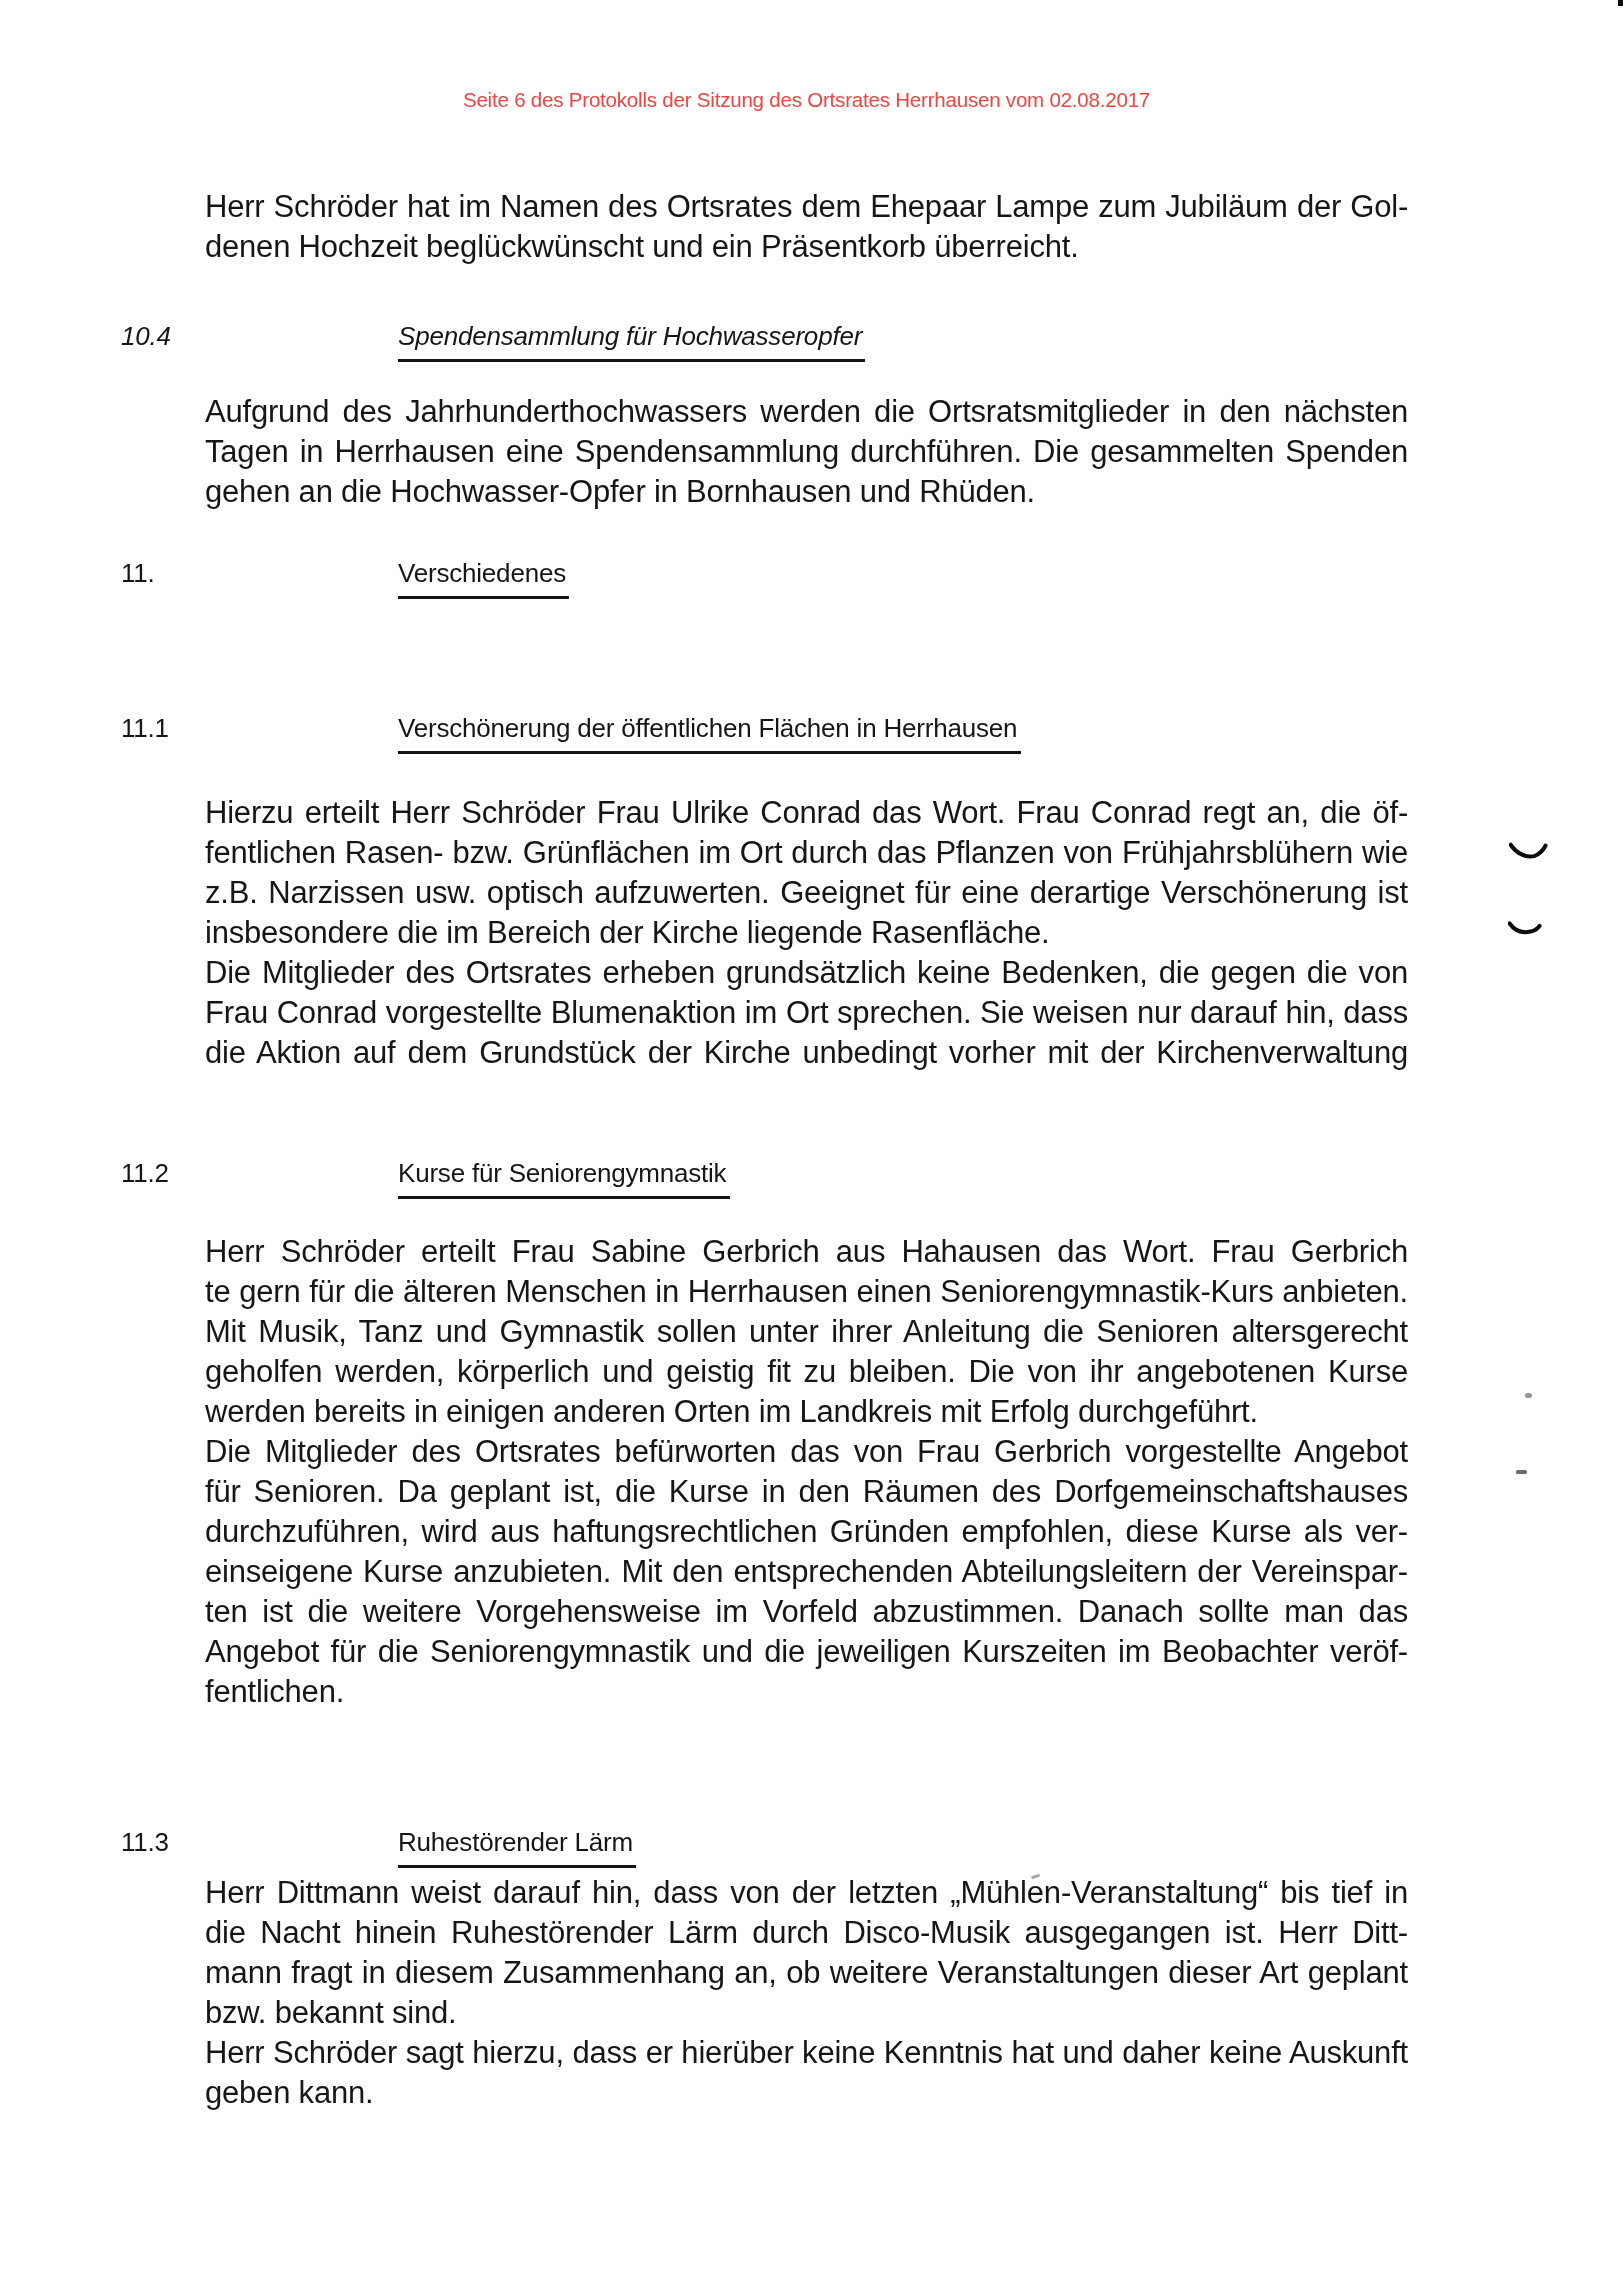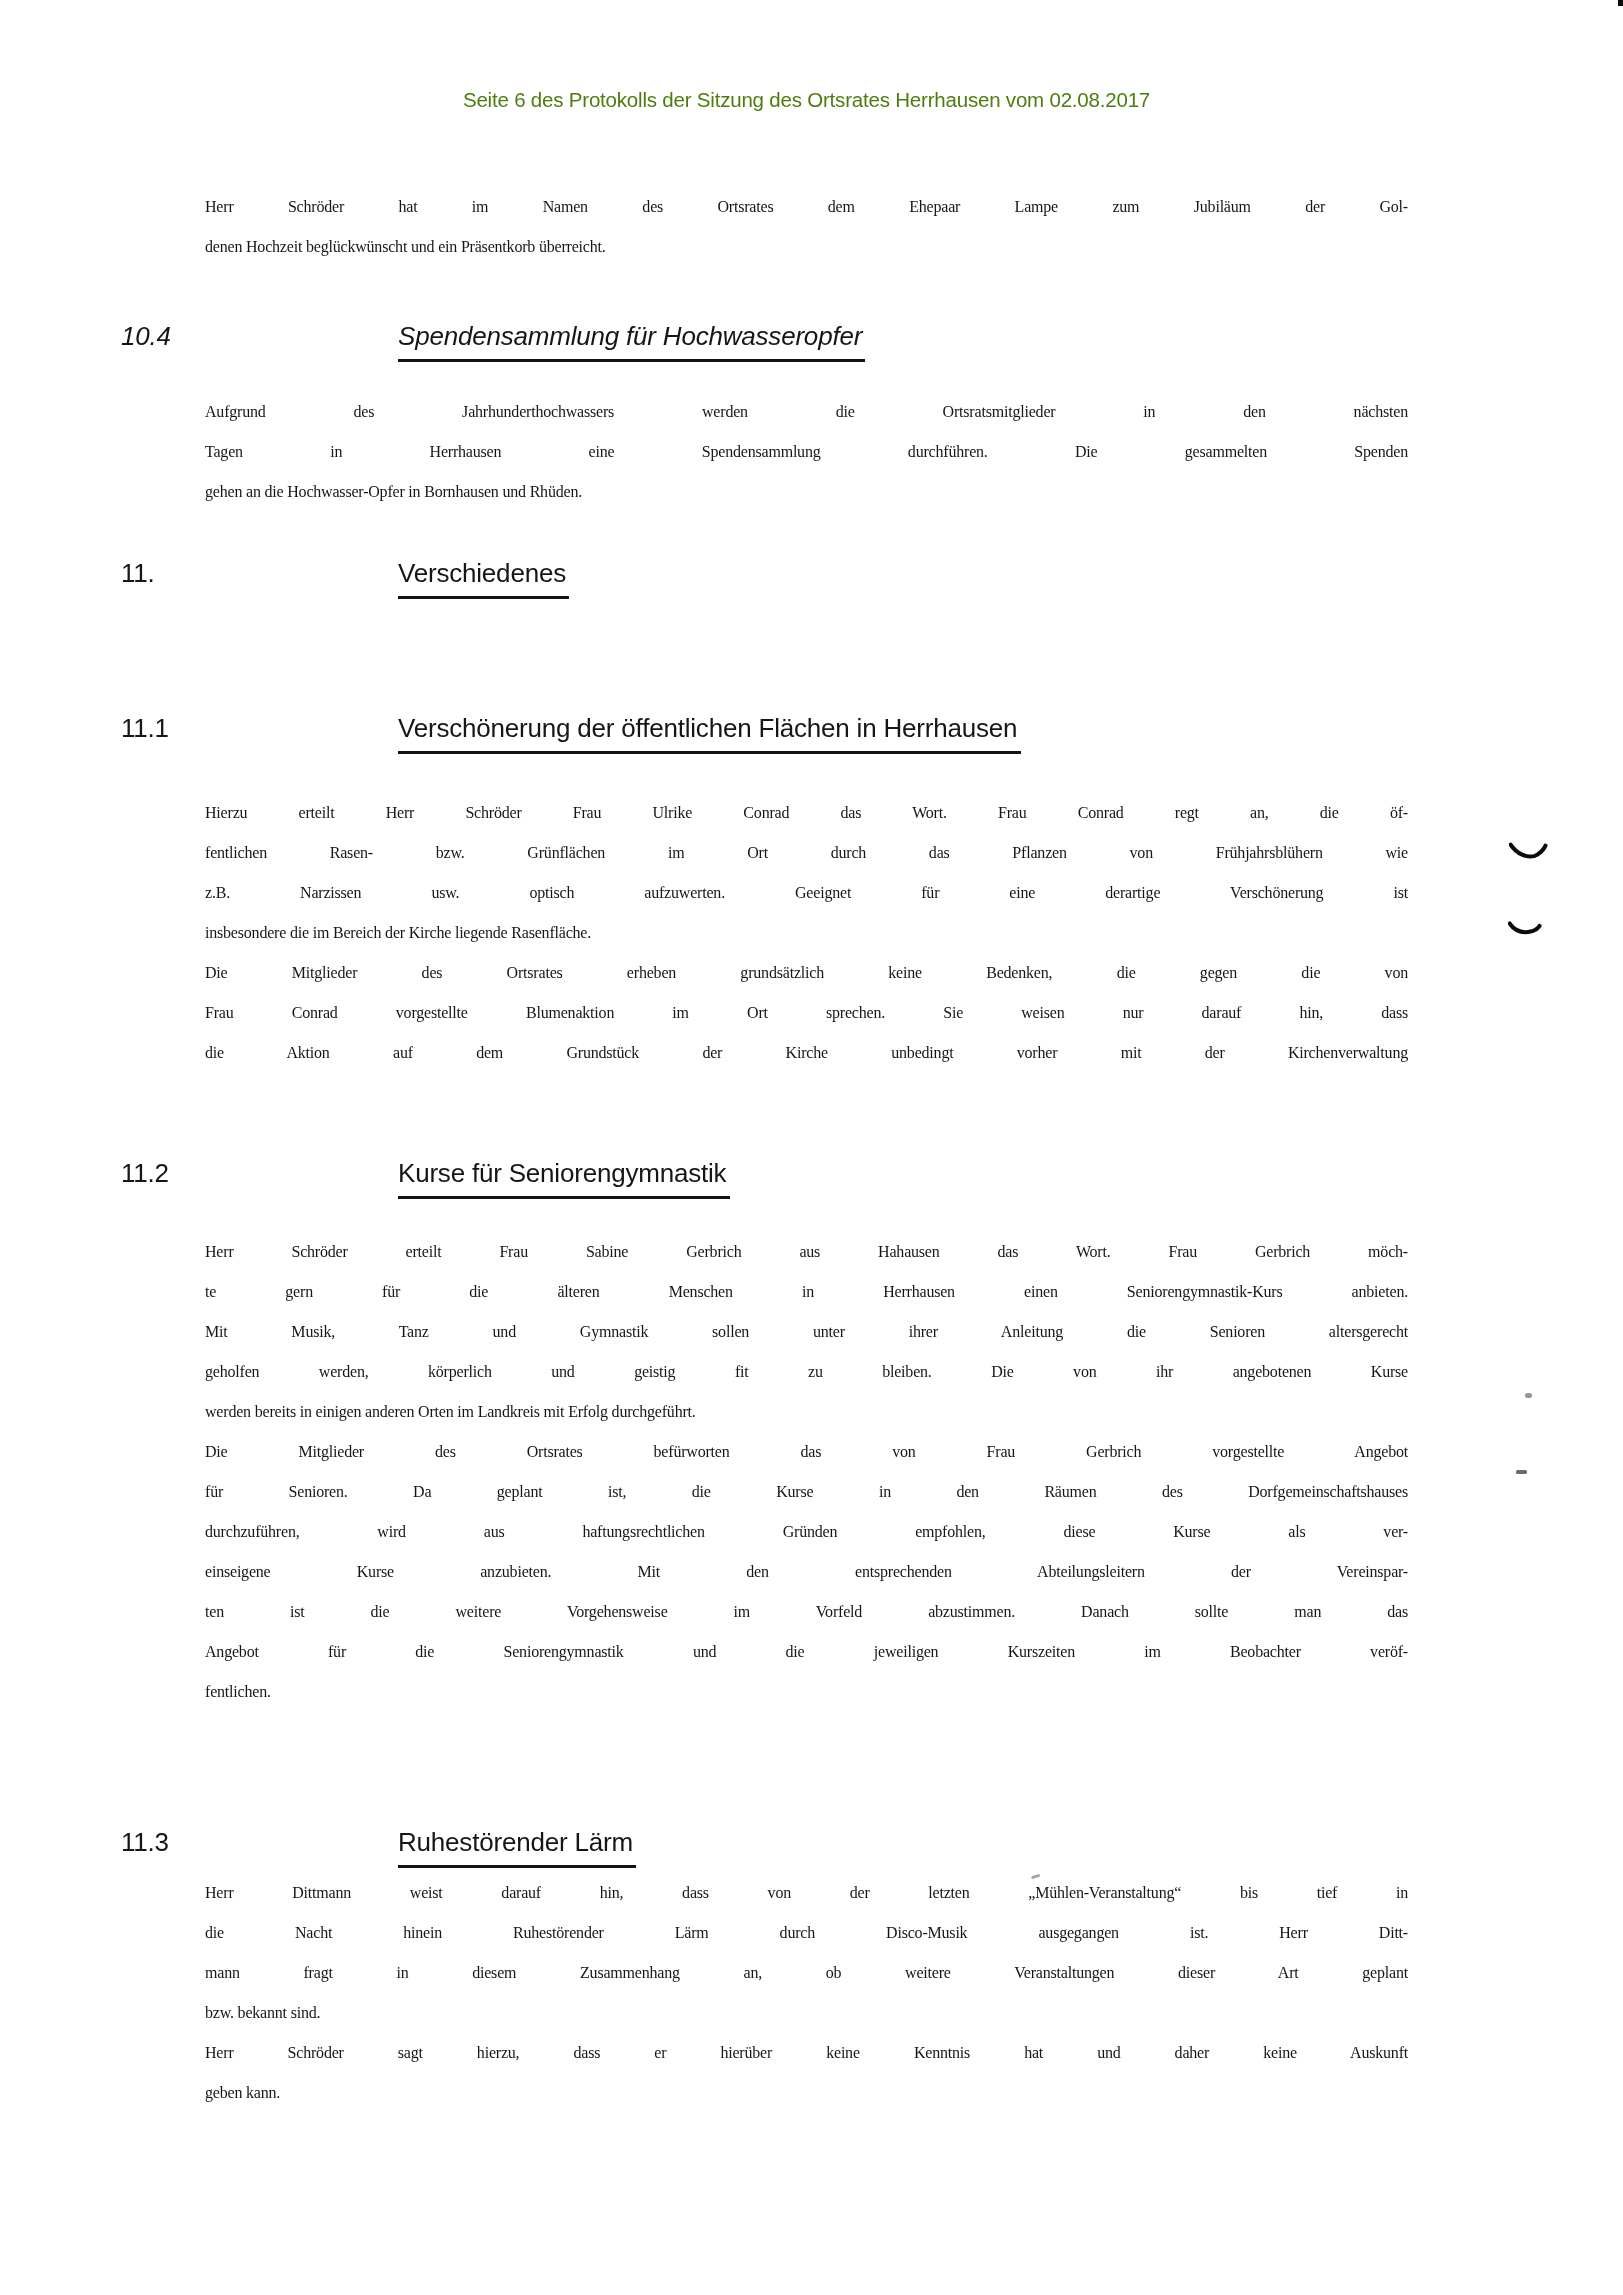--- a/index.html
+++ b/index.html
@@ -14,28 +14,27 @@
     letter-spacing:-0.2px;
   }
   .running-head{
     position:absolute;
     top:88px;
     left:205px;
     width:1203px;
     text-align:center;
     font-size:20.5px;
     line-height:24.5px;
-    color:#4d7c0f;
+    color:#ef4444;
   }
   .para{
     position:absolute;
     left:205px;
     width:1203px;
-    font-size:16px;
-    font-family:Liberation Serif, serif;
+    font-size:31px;
   }
   .line{
     height:40px;
     line-height:40px;
     text-align:justify;
     text-align-last:justify;
     overflow:hidden;
     white-space:normal;
   }
   .line.short{

